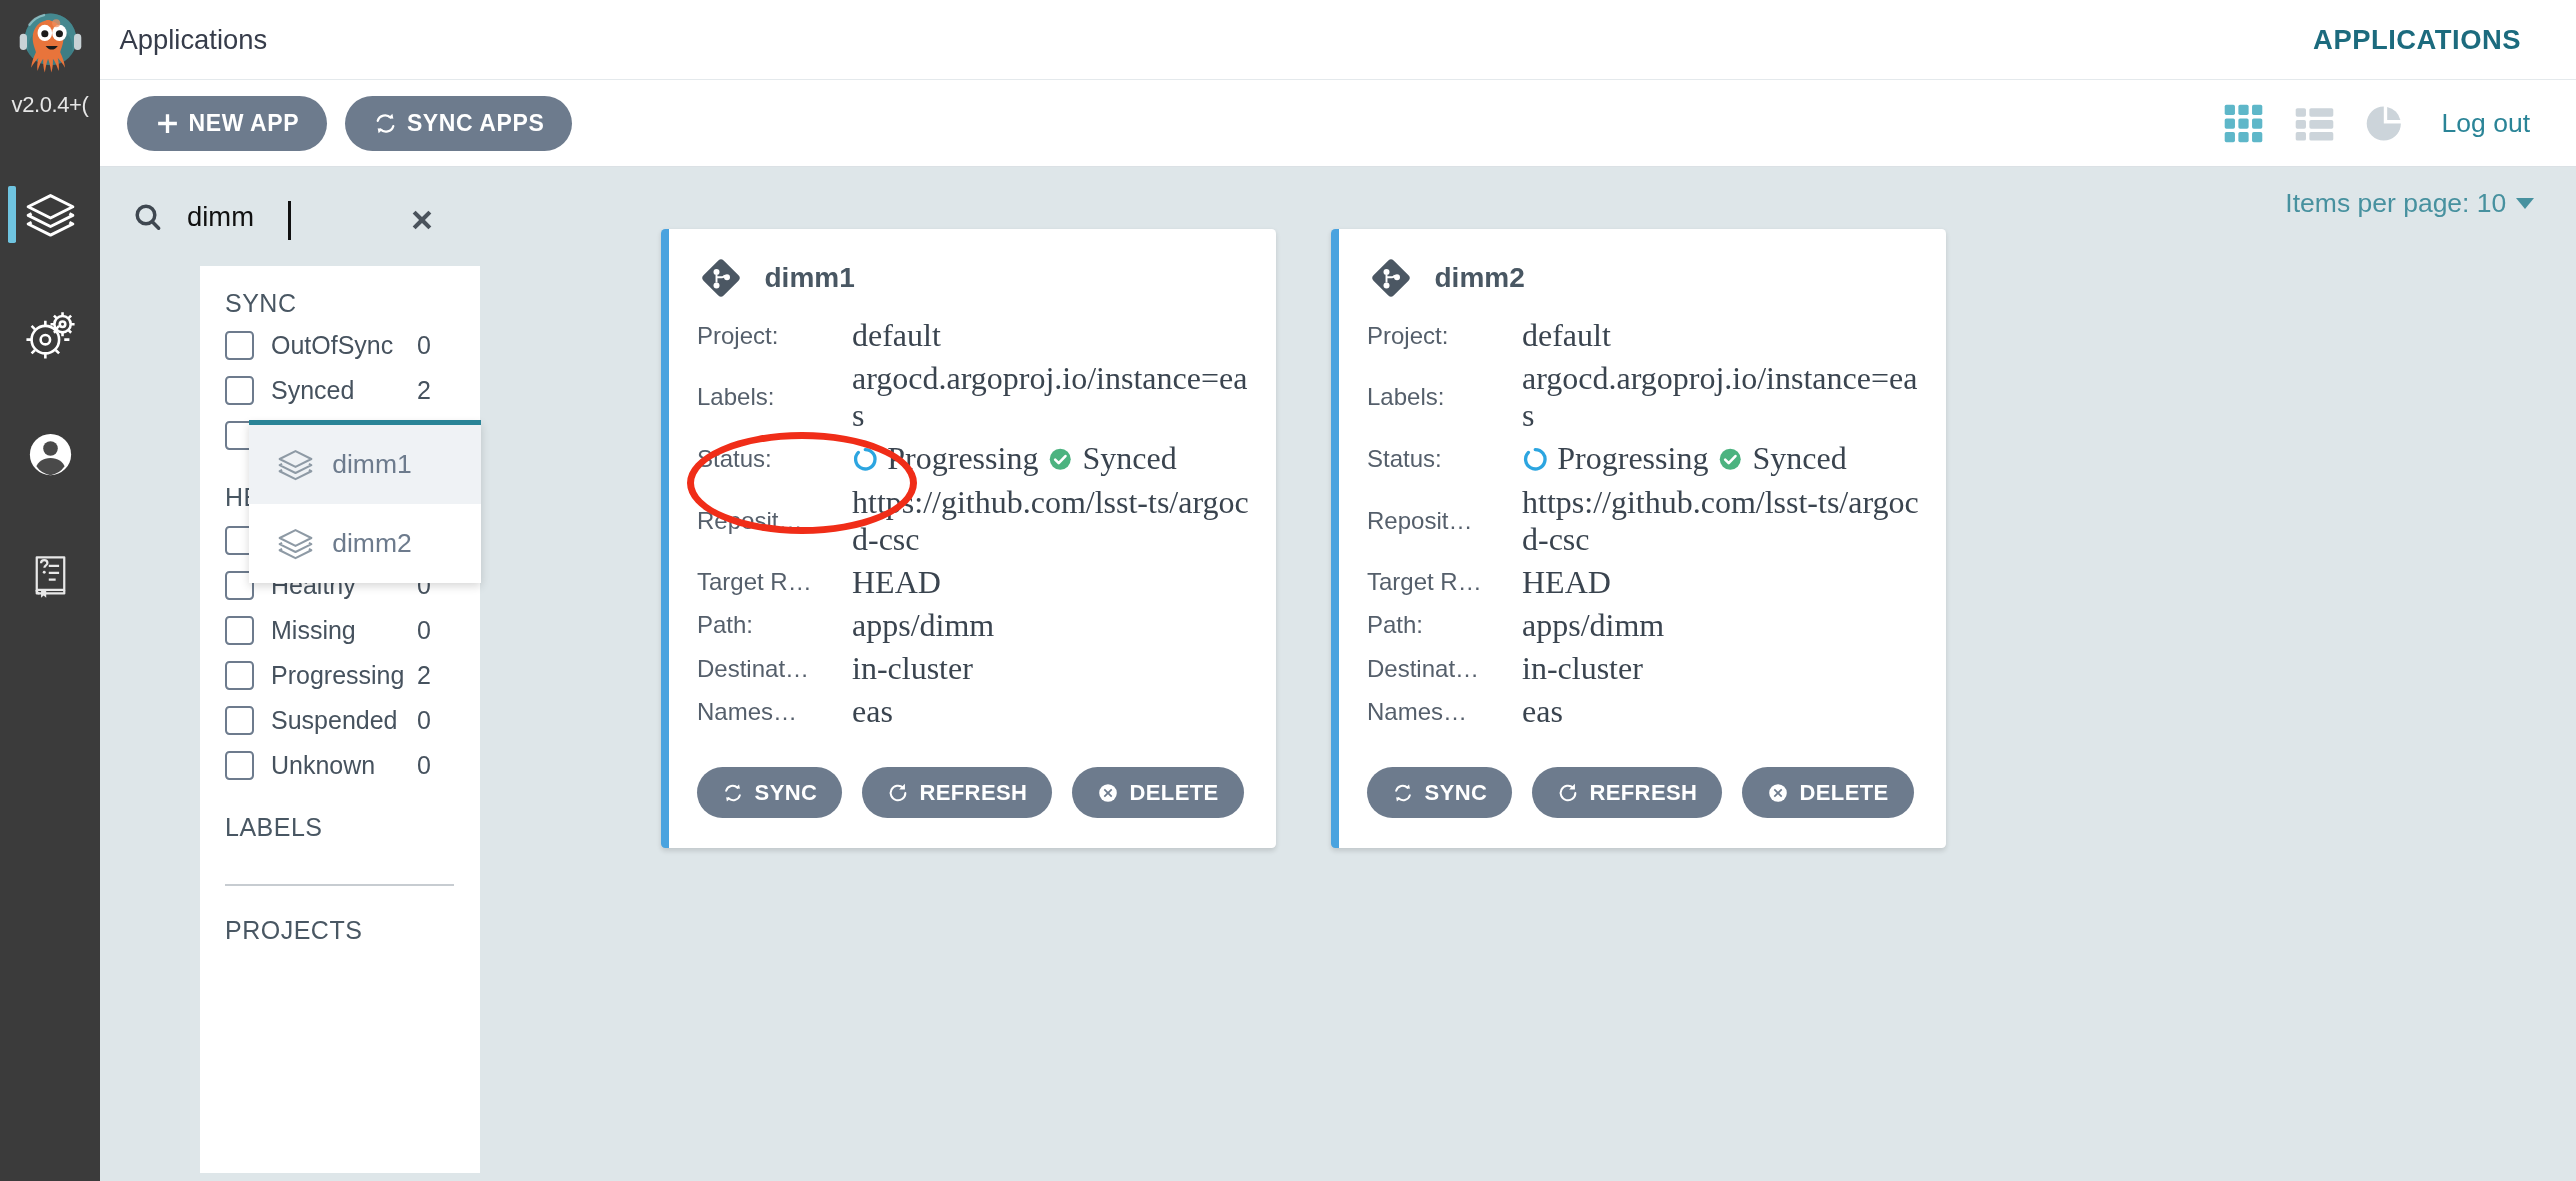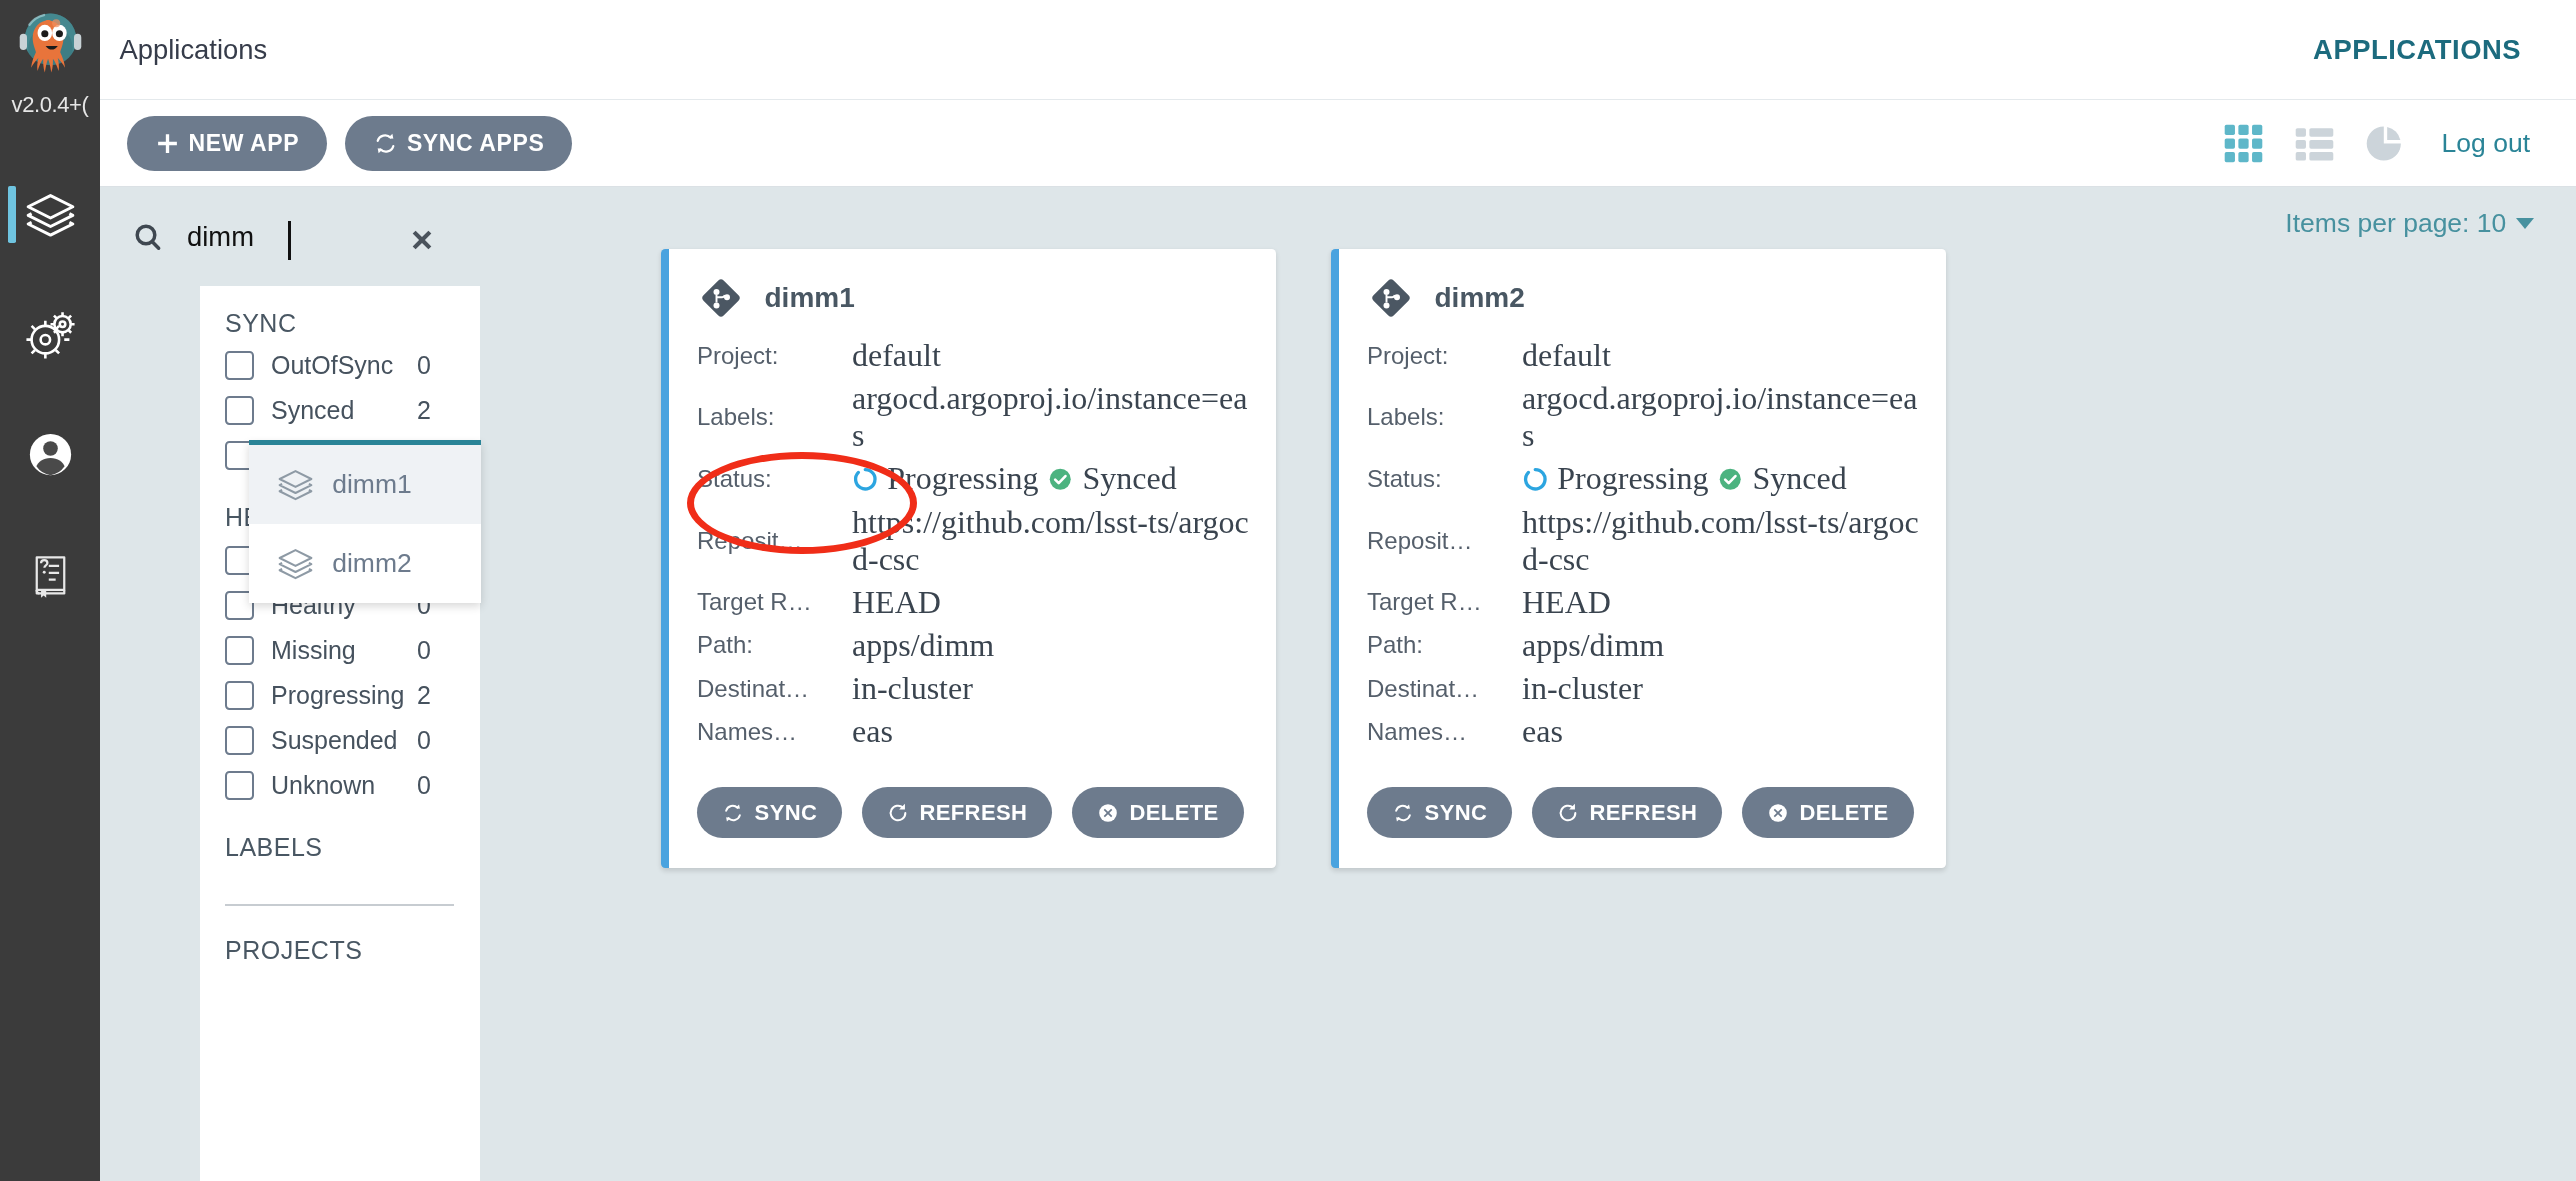--- a/index.html
+++ b/index.html
@@ -43,21 +43,21 @@
 
   
   .main {
     position: absolute; left: 100px; top: 0;
     width: 2476px; height: 1182px;
     background: #dee6e9;
   }
 
   
   .top-header {
-    position: relative; height: 100px; background: #fff;
+    position: relative; height: 80px; background: #fff;
     border-bottom: 0.9px solid #e4e9ec;
     display: flex; align-items: center; justify-content: space-between;
     padding: 0 55px 0 19.5px;
   }
   .page-title { font-size: 27.4px; color: #363c4a; font-weight: 400; }
   .header-right-label {
     font-size: 27.4px; color: #1c6b7e; font-weight: 700; letter-spacing: 0.5px;
   }
 
   

